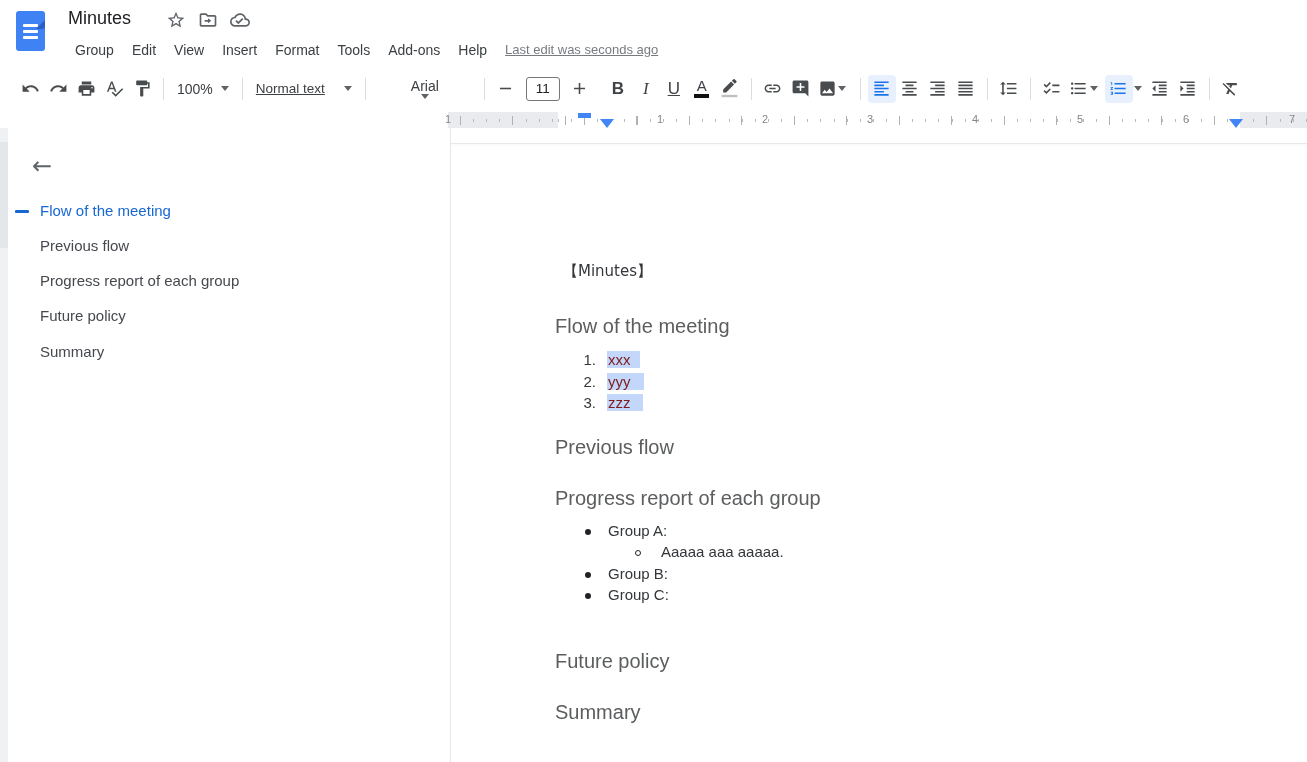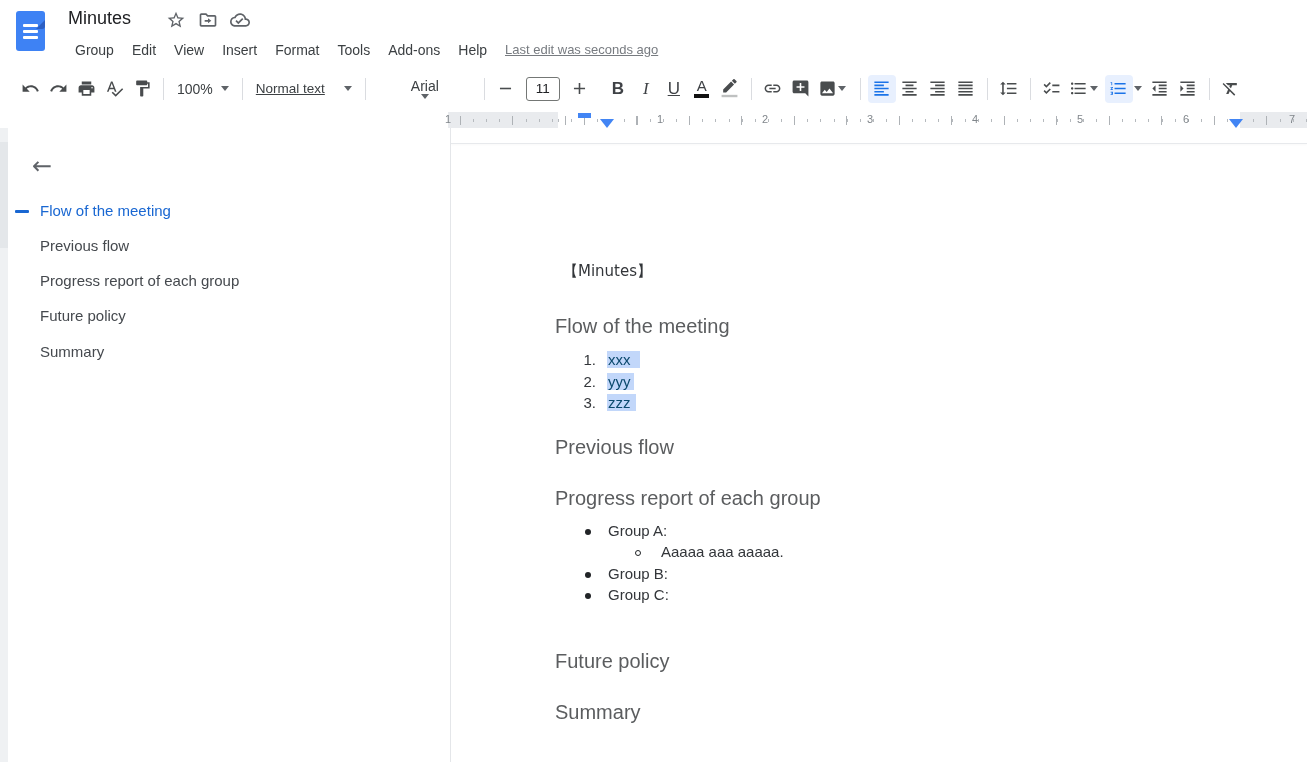--- a/index.html
+++ b/index.html
@@ -79,21 +79,21 @@
 
   
   #doc-area{position:absolute;left:451px;top:0;width:856px;height:634px;background:#fff;}
   #page-top{position:absolute;left:0;top:15px;width:856px;height:1px;background:#e7e9ec;
     box-shadow:0 1px 2px rgba(0,0,0,0.04);}
   .doc-text{position:absolute;color:var(--body-text);font-size:15px;white-space:nowrap;cursor:text;}
   .doc-tag{font-family:"DejaVu Sans",sans-serif;}
   .doc-h{position:absolute;left:104px;font-size:20px;color:var(--heading-grey);white-space:nowrap;cursor:text;}
   .num-row{position:absolute;height:21.5px;display:flex;align-items:center;cursor:text;}
   .num-label{position:absolute;width:22px;text-align:right;color:var(--body-text);font-size:15px;}
-  .num-text{position:absolute;left:156px;font-size:15px;color:#0c4a6e;background:var(--selection);padding-left:1px;}
+  .num-text{position:absolute;left:156px;font-size:15px;color:#7f1d1d;background:var(--selection);padding-left:1px;}
   .bullet-dot{position:absolute;width:6px;height:6px;border-radius:50%;background:#212427;}
   .bullet-circle{position:absolute;width:6px;height:6px;border-radius:50%;border:1.4px solid #212427;background:#fff;}
 </style>
 </head>
 <body>
 
 <div id="app">
 
   <div id="header">
     <div class="docs-icon">
@@ -349,25 +349,25 @@
       <div class="doc-text doc-tag" style="left:112px;top:122px;margin-top:12px;">【Minutes】</div>
 
       <div class="doc-h" style="top:187px;">Flow of the meeting</div>
 
       <div class="num-row" style="left:0;top:221px;width:400px;">
         <span class="num-label" style="left:123px;">1.</span>
         <span class="num-text" style="padding-right:9px;">xxx</span>
       </div>
       <div class="num-row" style="left:0;top:242.5px;width:400px;">
         <span class="num-label" style="left:123px;">2.</span>
-        <span class="num-text" style="padding-right:3px;">yyy</span>
+        <span class="num-text" style="padding-right:13px;">yyy</span>
       </div>
       <div class="num-row" style="left:0;top:264px;width:400px;">
         <span class="num-label" style="left:123px;">3.</span>
-        <span class="num-text" style="padding-right:5px;">zzz</span>
+        <span class="num-text" style="padding-right:12px;">zzz</span>
       </div>
 
       <div class="doc-h" style="top:308px;">Previous flow</div>
 
       <div class="doc-h" style="top:359px;">Progress report of each group</div>
 
       <div class="doc-text" style="left:157px;top:394px;">
         <span class="bullet-dot" style="left:-23px;top:7px;"></span>
         <span>Group A:</span>
       </div>

